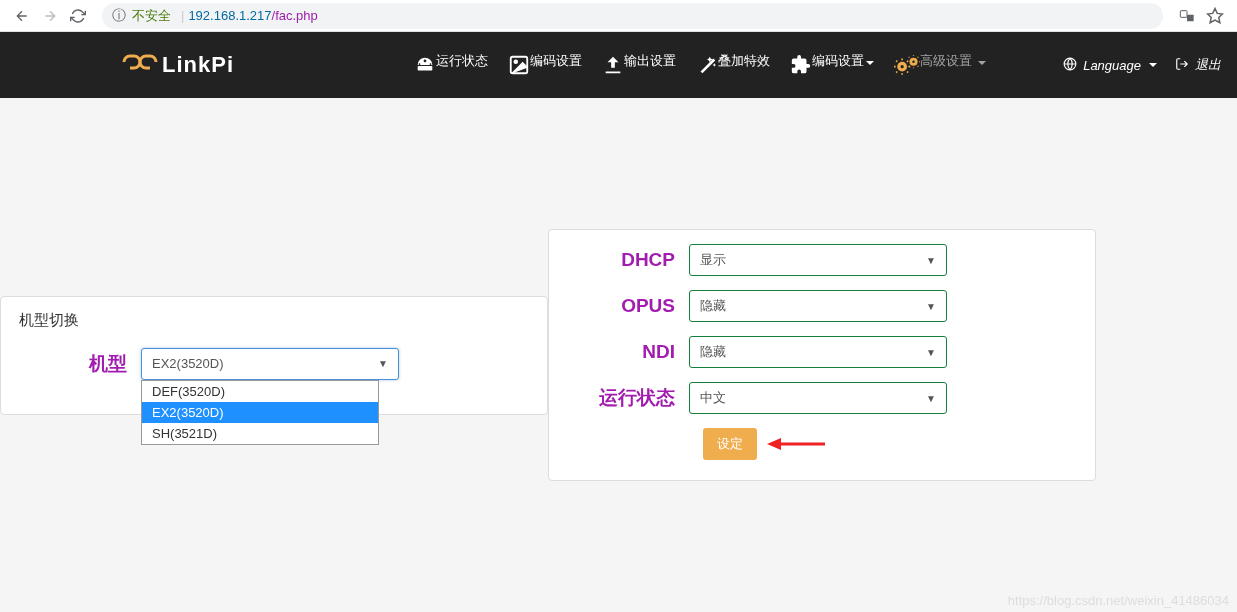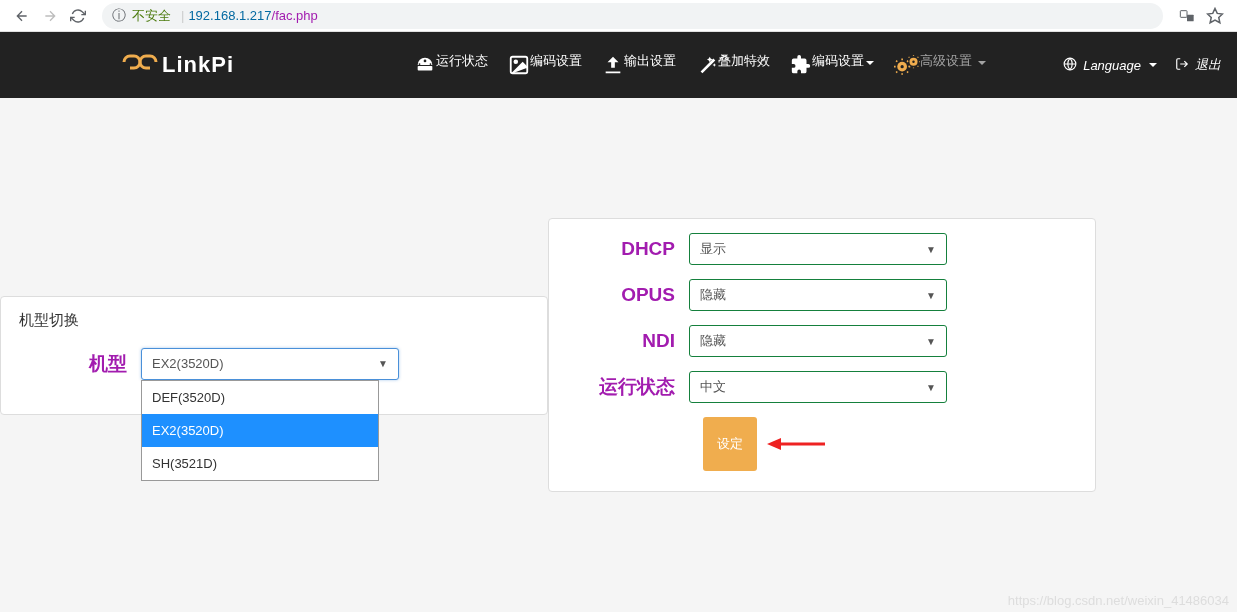--- a/index.html
+++ b/index.html
@@ -33,23 +33,23 @@
     .content { padding: 20px 0 0 0; display: flex; flex-direction: row; align-items: center; background: #f5f5f5; height: calc(612px - 32px - 66px); }
     .panel { width: 548px; background: #fff; border: 1px solid #ddd; border-radius: 4px; padding: 14px 18px 20px; margin-bottom: 20px; }
     .panel-title { font-size: 15px; color: #333; margin-bottom: 18px; }
     .form-row { display: flex; align-items: center; margin-bottom: 14px; position: relative; }
     .form-label { width: 122px; text-align: right; font-size: 19px; font-weight: bold; color: #a21caf; padding-right: 14px; }
     .form-control { width: 258px; position: relative; }
     .select-box { width: 100%; height: 32px; border: 1px solid #15803d; border-radius: 3px; padding: 0 10px; font-size: 13px; color: #555; display: flex; align-items: center; justify-content: space-between; cursor: pointer; background: #fff; }
     .select-box.open { border: 1px solid #4a90d9; box-shadow: 0 0 3px rgba(74,144,217,0.5); }
     .select-caret { color: #555; font-size: 10px; }
     .dropdown { position: absolute; top: 32px; left: 0; width: 238px; background: #fff; border: 1px solid #999; z-index: 10; }
-    .dropdown-item { padding: 9px 10px; font-size: 13px; color: #333; cursor: pointer; }
+    .dropdown-item { padding: 3px 10px; font-size: 13px; color: #333; cursor: pointer; }
     .dropdown-item.highlight { background: #1e90ff; color: #fff; }
-    .btn { background: #f0ad4e; color: #fff; border: none; padding: 18px 14px; font-size: 13px; border-radius: 3px; cursor: pointer; }
+    .btn { background: #f0ad4e; color: #fff; border: none; padding: 7px 14px; font-size: 13px; border-radius: 3px; cursor: pointer; }
     .btn-row { padding-left: 136px; display: flex; align-items: center; gap: 10px; }
     
     .arrow-red { position: absolute; }
     .watermark { position: absolute; bottom: 4px; right: 8px; font-size: 13px; color: #ddd; margin-top: 20px; }
   </style>
 </head>
 <body>
 
 <div class="browser-bar">
   <div class="nav-btn">

